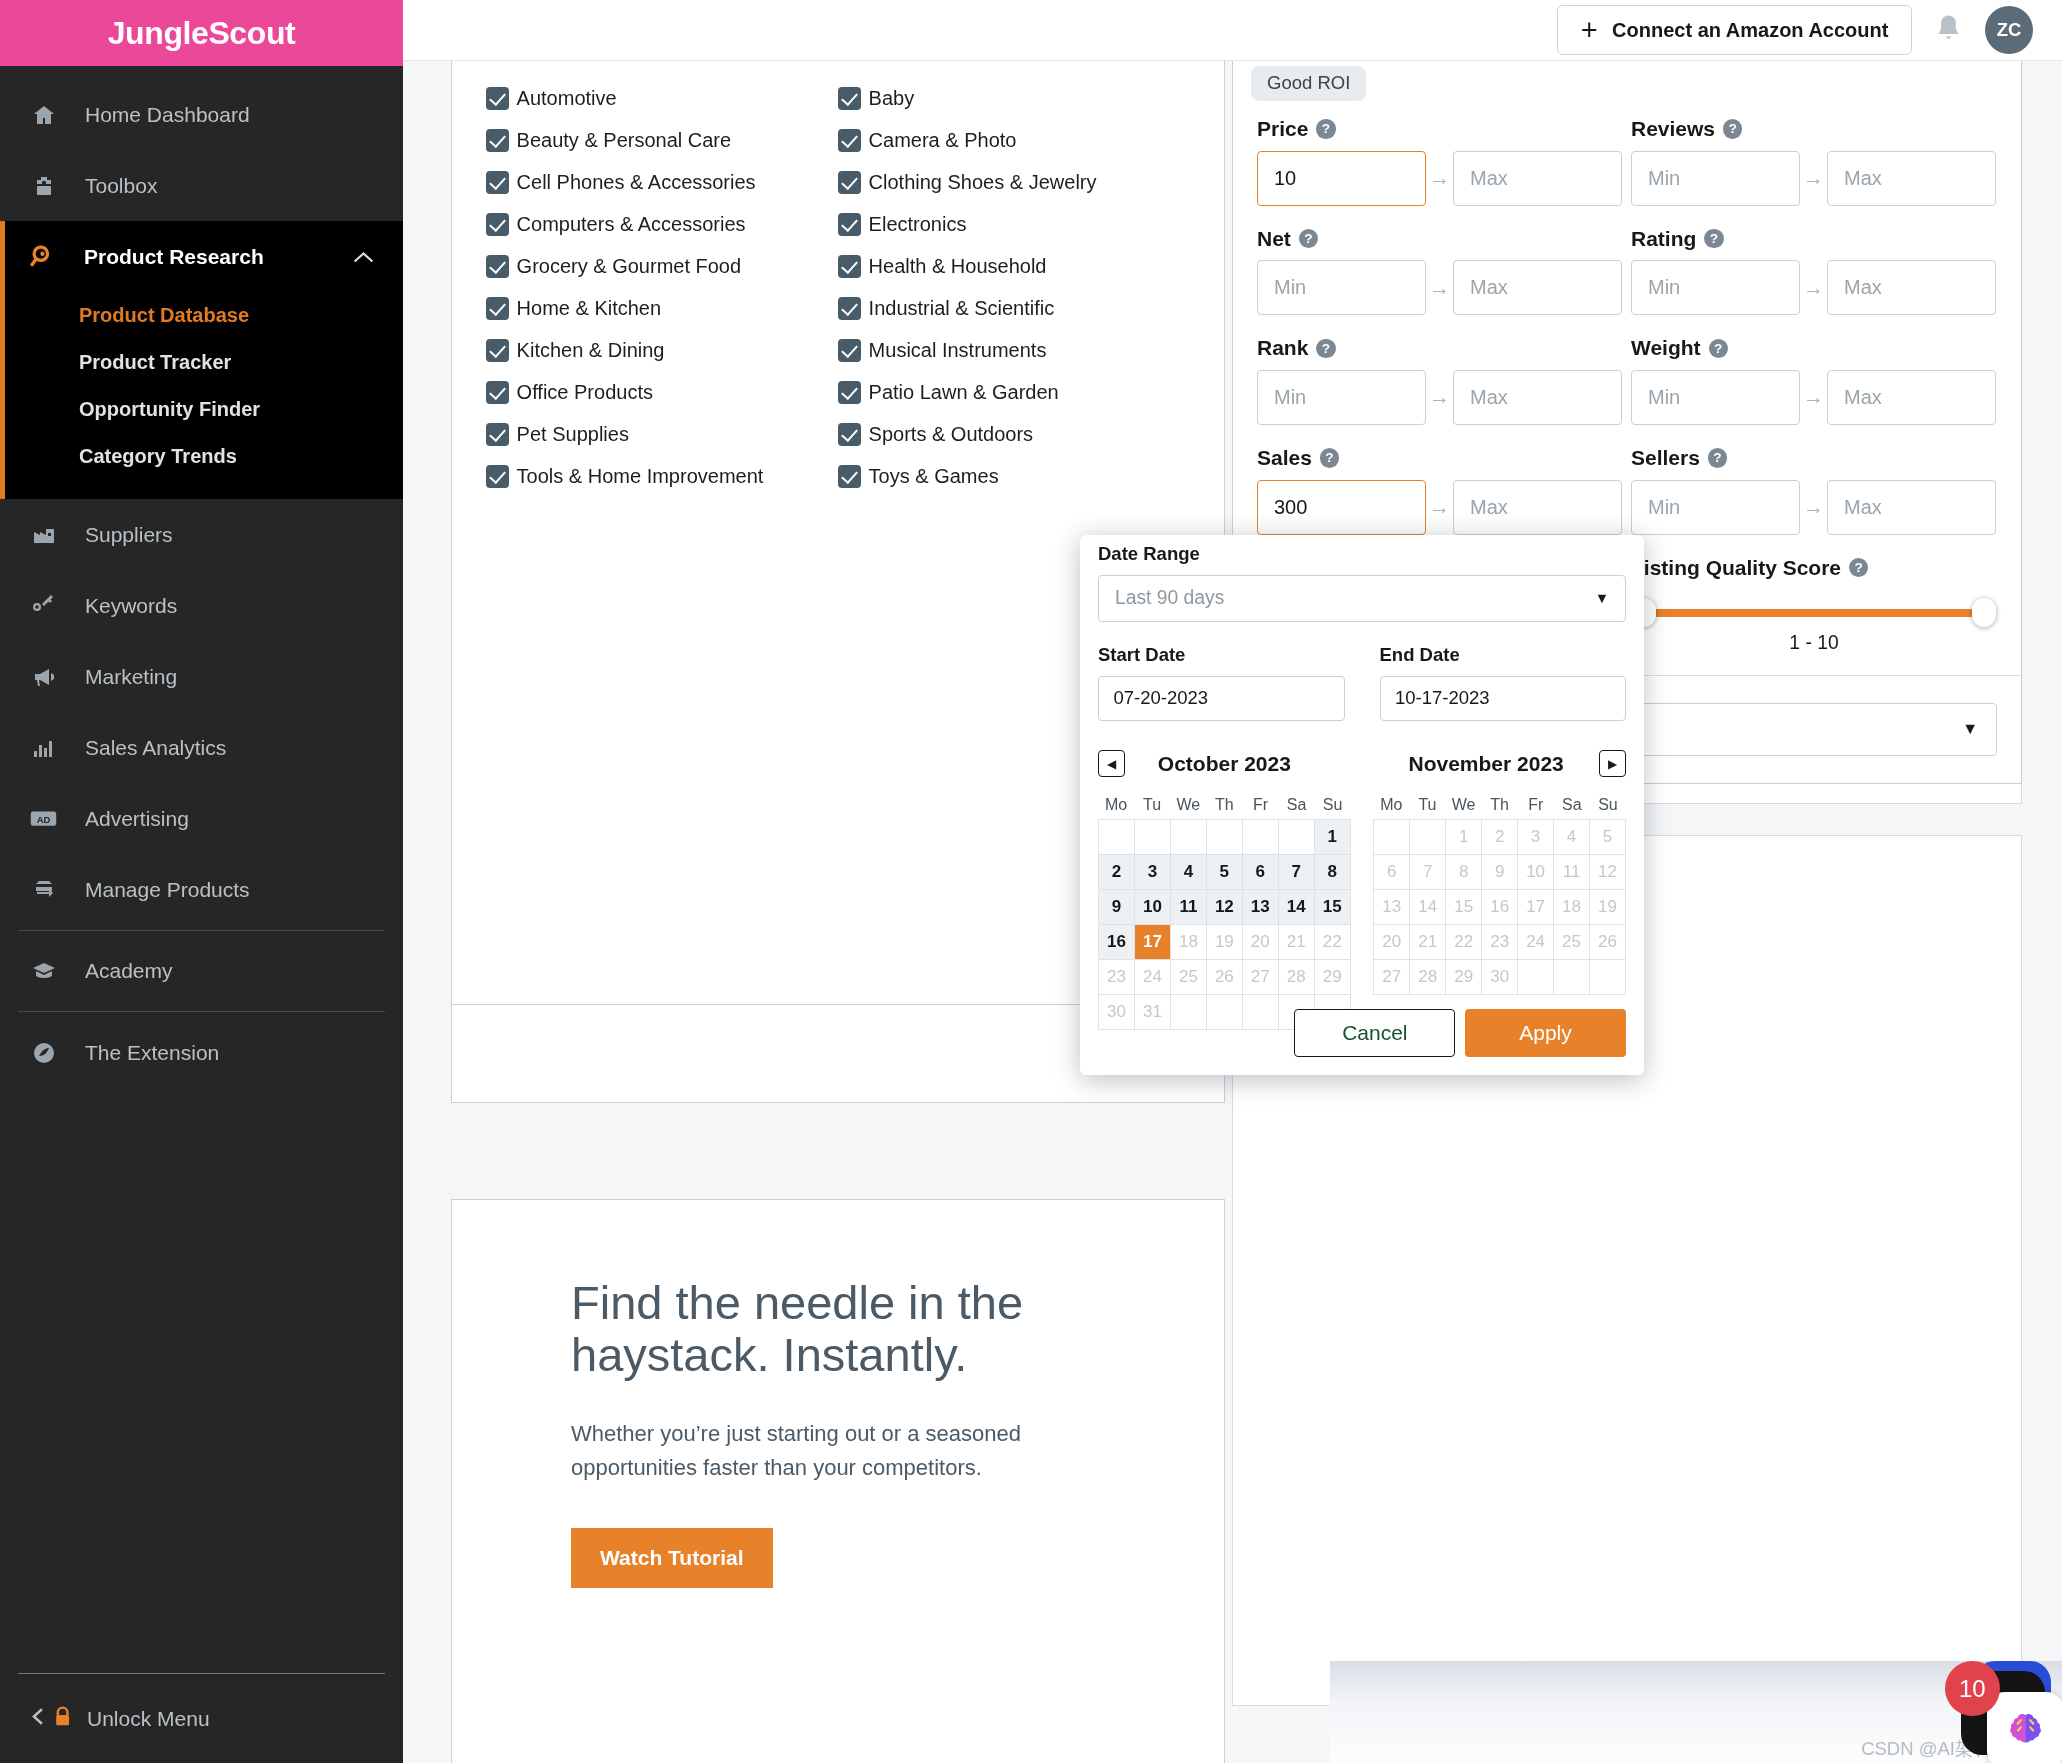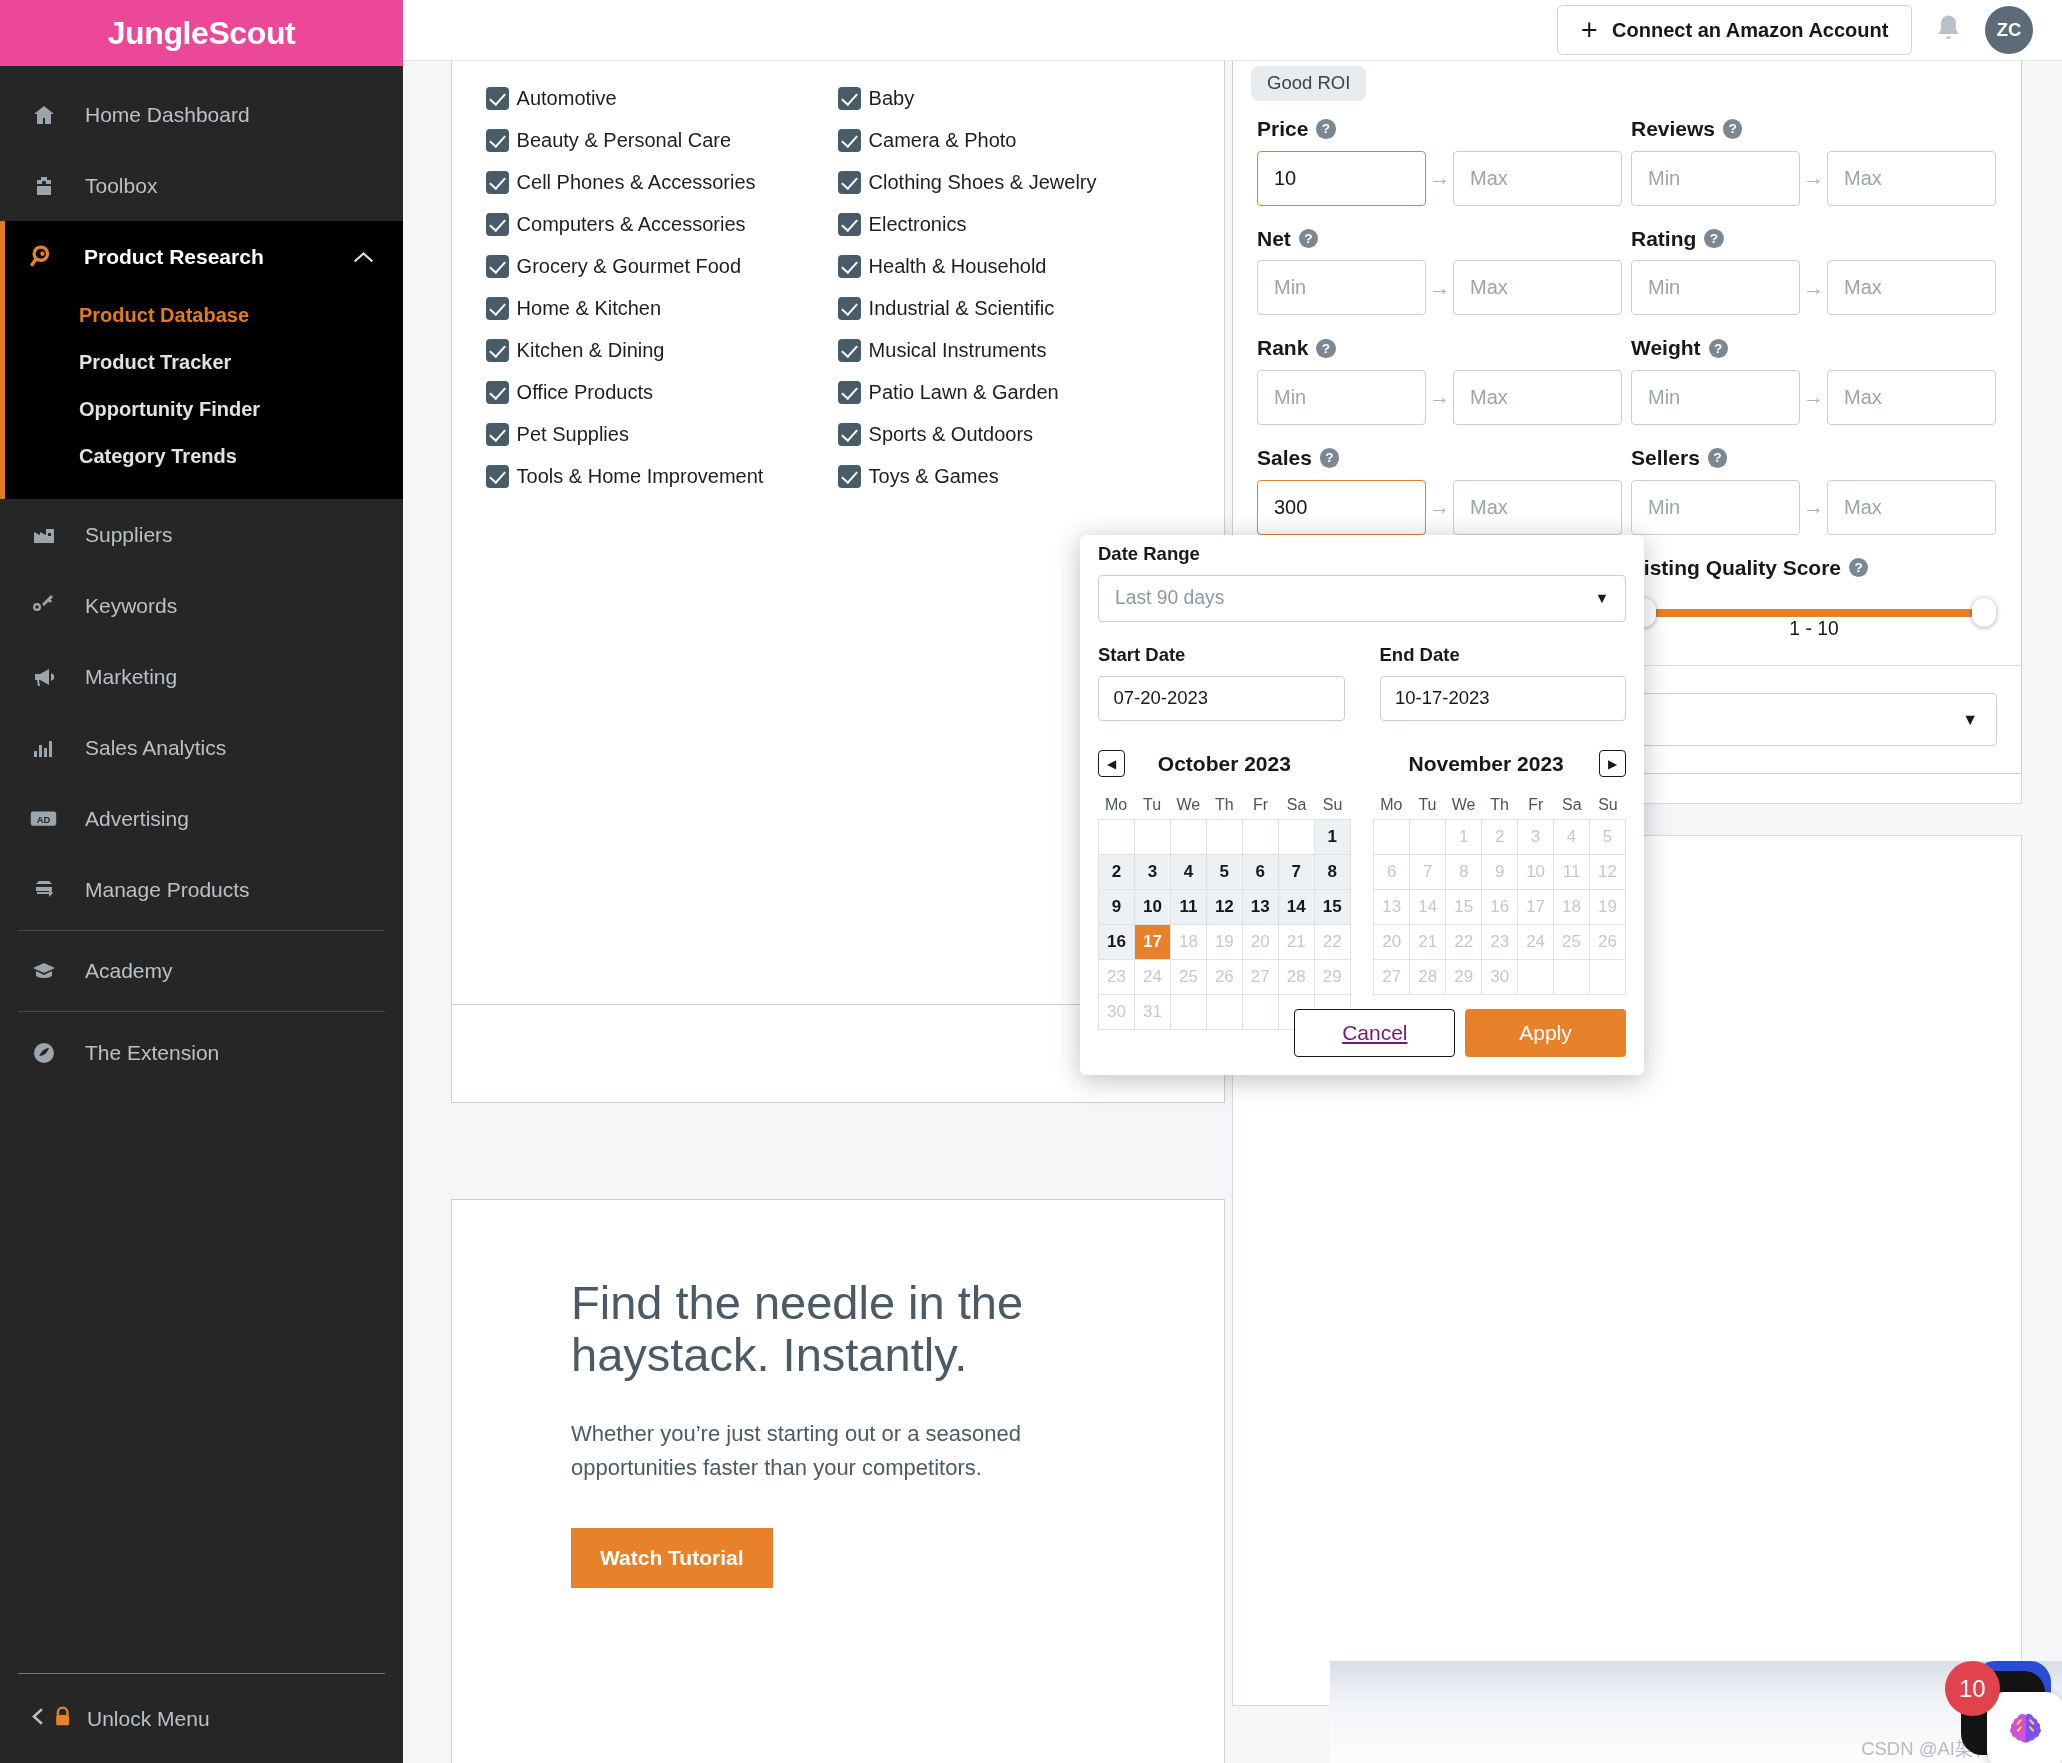--- a/index.html
+++ b/index.html
@@ -170,21 +170,21 @@
     margin: 0 13px;
   }
   .knob {
     position: absolute; top: -10.5px; width: 24px; height: 29px;
     background: #fff; border-radius: 13px;
     box-shadow: 0 0.8px 4.8px rgba(0,0,0,0.35);
   }
   .knob.l { left: -12px; }
   .knob.r { right: -12px; }
   .slider-val {
-    text-align: center; font-size: 19.3px; color: #16181a; margin-top: 1px;
+    text-align: center; font-size: 19.3px; color: #16181a; margin-top: 15px;
   }
   .dfa-row {
     display: flex; align-items: center; gap: 21px;
     border-top: 0.8px solid #d9dfe3; padding: 27px 24px 27px 24px;
   }
   .dfa-label { font-size: 22px; font-weight: 700; color: #16181a; white-space: nowrap; }
   .dfa-select {
     flex: 1; height: 53px; border: 0.8px solid #c8d0d6; border-radius: 4px;
     display: flex; align-items: center; gap: 16px; padding: 0 18px;
     font-size: 21px; color: #16181a; cursor: pointer;
@@ -248,22 +248,22 @@
     font-size: 17px; color: #c2c9ce; cursor: pointer; background: #fff;
   }
   .day.in { background: #edf1f3; color: #16181a; font-weight: 700; }
   .day.sel { background: #e8822a; color: #fff; font-weight: 700; }
   .day.empty { cursor: default; }
   .modal-foot {
     position: absolute; right: 18px; bottom: 18px; display: flex; gap: 9.7px;
   }
   .btn-cancel {
     width: 161px; height: 48px; border: 1.6px solid #16181a; background: #fff;
-    border-radius: 4px; font-size: 21px; font-weight: 400; color: #701a75;
-    cursor: pointer; font-family: "Liberation Sans", sans-serif; text-decoration: underline;
+    border-radius: 4px; font-size: 21px; font-weight: 400; color: #14532d;
+    cursor: pointer; font-family: "Liberation Sans", sans-serif;
   }
   .btn-apply {
     width: 161px; height: 48px; border: none; background: #e8822a;
     border-radius: 4px; font-size: 21px; font-weight: 400; color: #fff;
     cursor: pointer; font-family: "Liberation Sans", sans-serif;
   }
 
   
   .fw {
     position: absolute; right: 6.4px; bottom: -4.8px; width: 106px; height: 106px;

